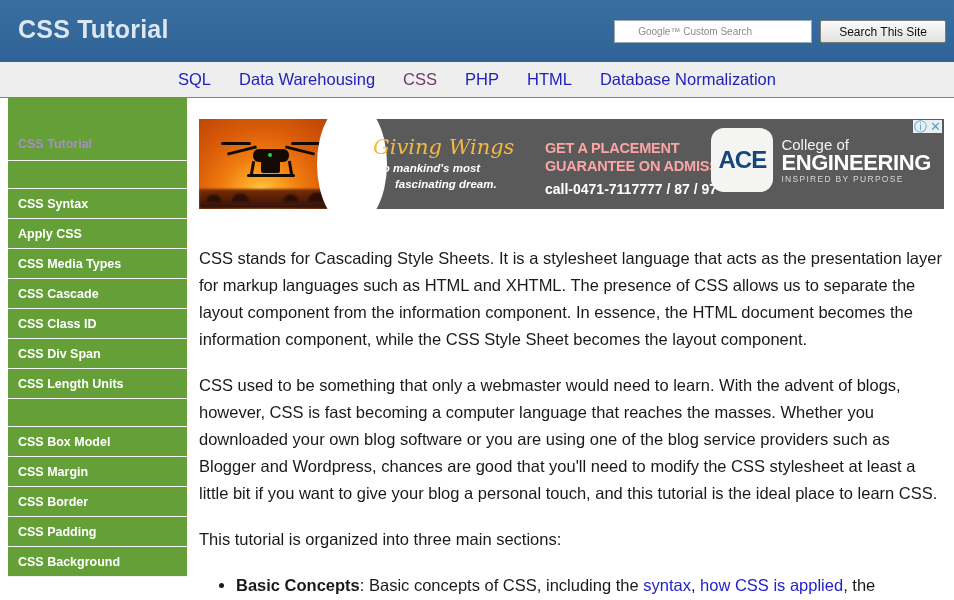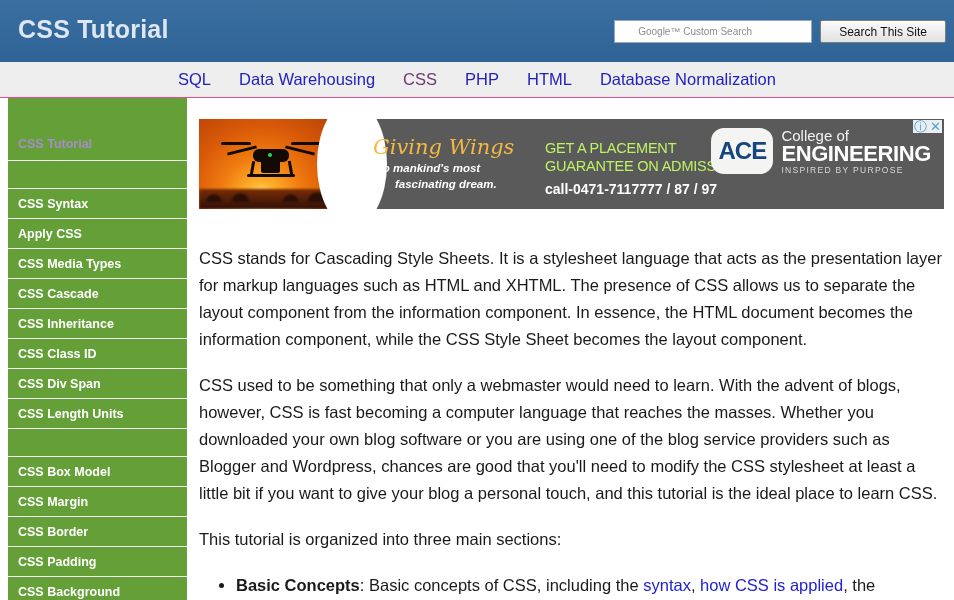--- a/index.html
+++ b/index.html
@@ -227,36 +227,36 @@
   }
   .ad-sub1, .ad-sub2 {
     position: absolute; left: 20px;
     font-size: 11.5px; font-weight: bold; font-style: italic;
     color: #ffffff; white-space: nowrap; text-align: center;
   }
   .ad-sub1 { top: 43px; }
   .ad-sub2 { top: 59px; left: 36px; }
   .ad-head1, .ad-head2 {
     position: absolute; left: 186px;
-    font-size: 14.5px; font-weight: normal;
-    color: #bef264; letter-spacing: -.2px; white-space: nowrap;
+    font-size: 14.5px; font-weight: bold;
+    color: #fca5a5; letter-spacing: -.2px; white-space: nowrap;
   }
   .ad-head1 { top: 21px; }
   .ad-head2 { top: 39px; }
   .ad-phone {
     position: absolute; left: 186px; top: 62px;
     font-size: 14px; font-weight: bold;
     color: #ffffff; white-space: nowrap;
   }
   .ad-logo {
     position: absolute; right: 13px; top: 9px;
     display: flex; align-items: center; gap: 8px;
   }
   .ad-logo-badge {
-    width: 62px; height: 46px;
+    width: 62px; height: 64px;
     background: #f4f4f2; border-radius: 13px;
     display: flex; align-items: center; justify-content: center;
     font-size: 24px; font-weight: bold; color: #17457e;
     letter-spacing: -1px;
   }
   .ad-logo-text { line-height: 1.02; }
   .ad-logo-text .l1 { font-size: 15px; color: #f2f2f2; }
   .ad-logo-text .l2 { font-size: 22px; font-weight: bold; color: #ffffff; letter-spacing: -.4px; }
   .ad-logo-text .l3 { font-size: 8.5px; color: #d8d8d8; letter-spacing: 1.3px; }
   .ad-ctrls {
@@ -304,21 +304,20 @@
 
 <div class="page">
 
   <div class="sidebar">
     <div class="side-item first visited">CSS Tutorial</div>
     <div class="side-gap"></div>
     <div class="side-item">CSS Syntax</div>
     <div class="side-item">Apply CSS</div>
     <div class="side-item">CSS Media Types</div>
     <div class="side-item">CSS Cascade</div>
-    <div class="side-item">CSS Inheritance</div>
     <div class="side-item">CSS Class ID</div>
     <div class="side-item">CSS Div Span</div>
     <div class="side-item">CSS Length Units</div>
     <div class="side-gap"></div>
     <div class="side-item">CSS Box Model</div>
     <div class="side-item">CSS Margin</div>
     <div class="side-item">CSS Border</div>
     <div class="side-item">CSS Padding</div>
     <div class="side-item">CSS Background</div>
   </div>

